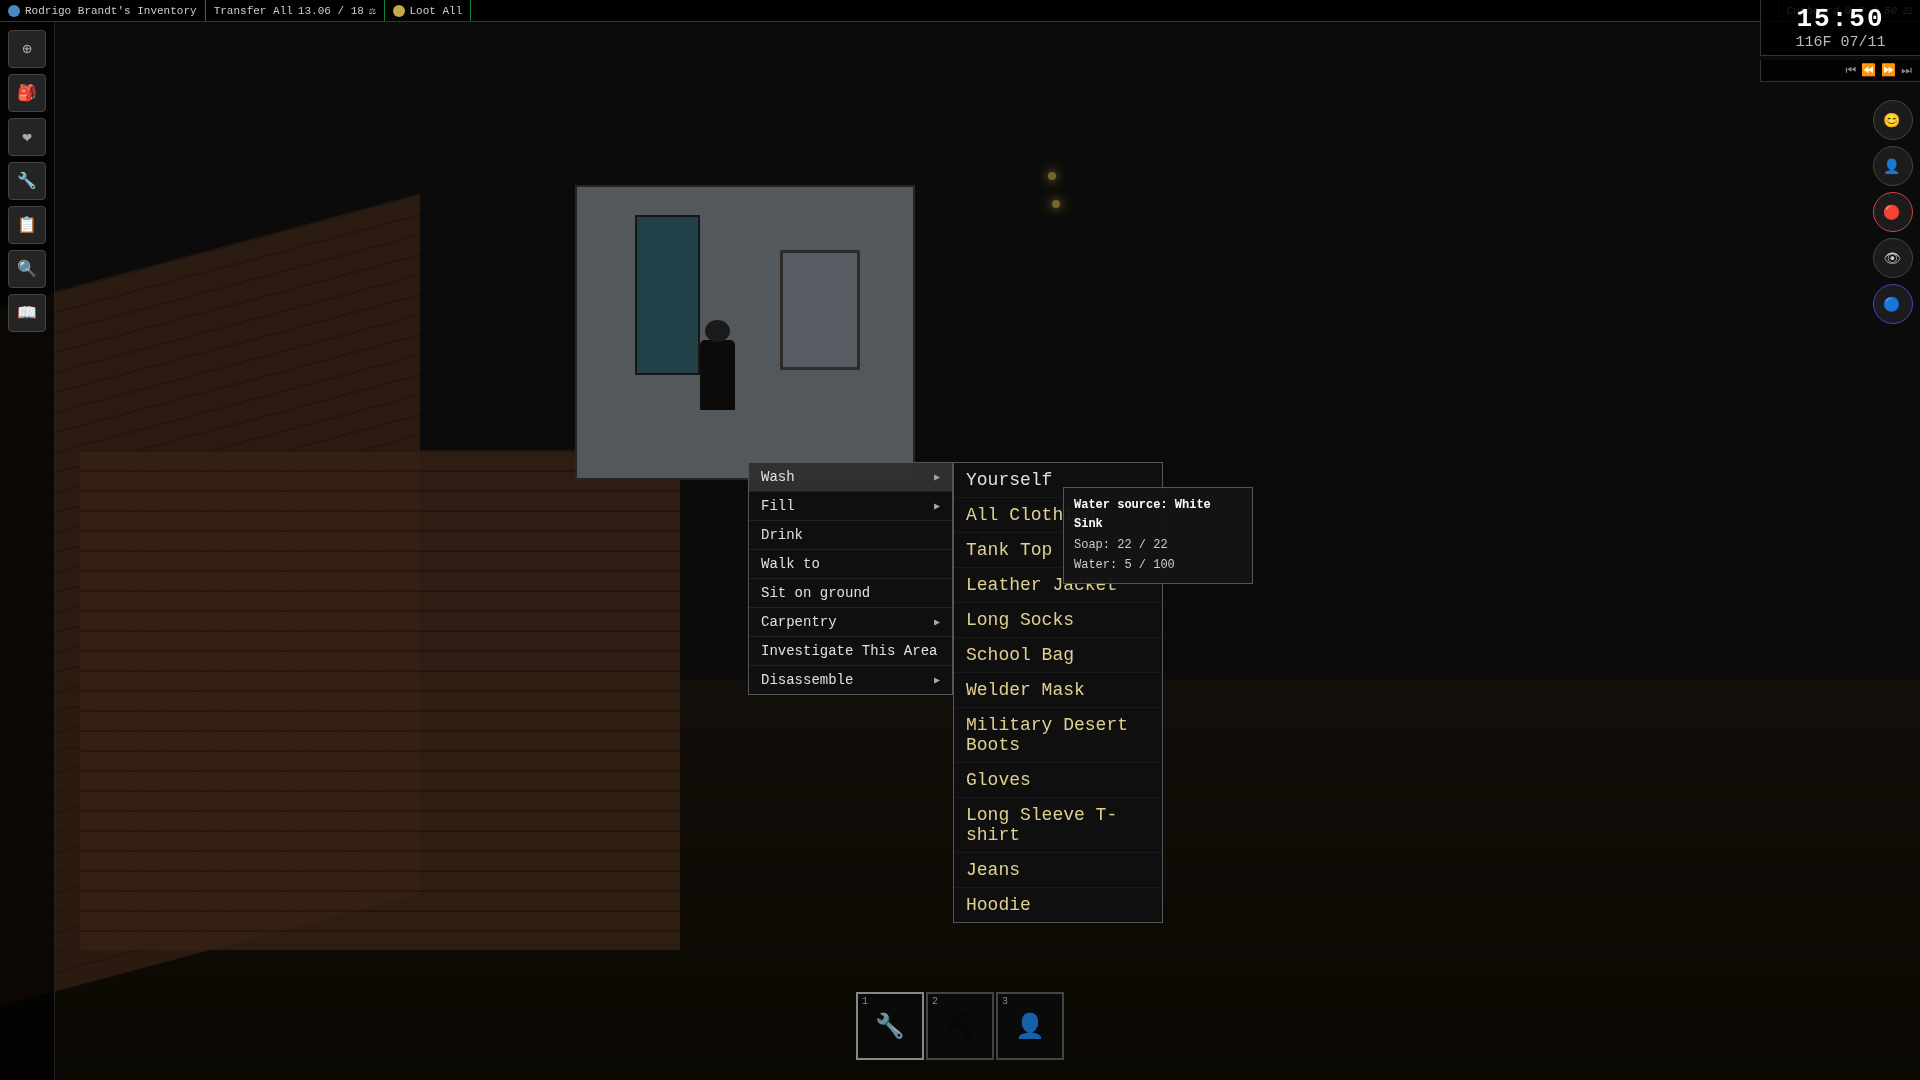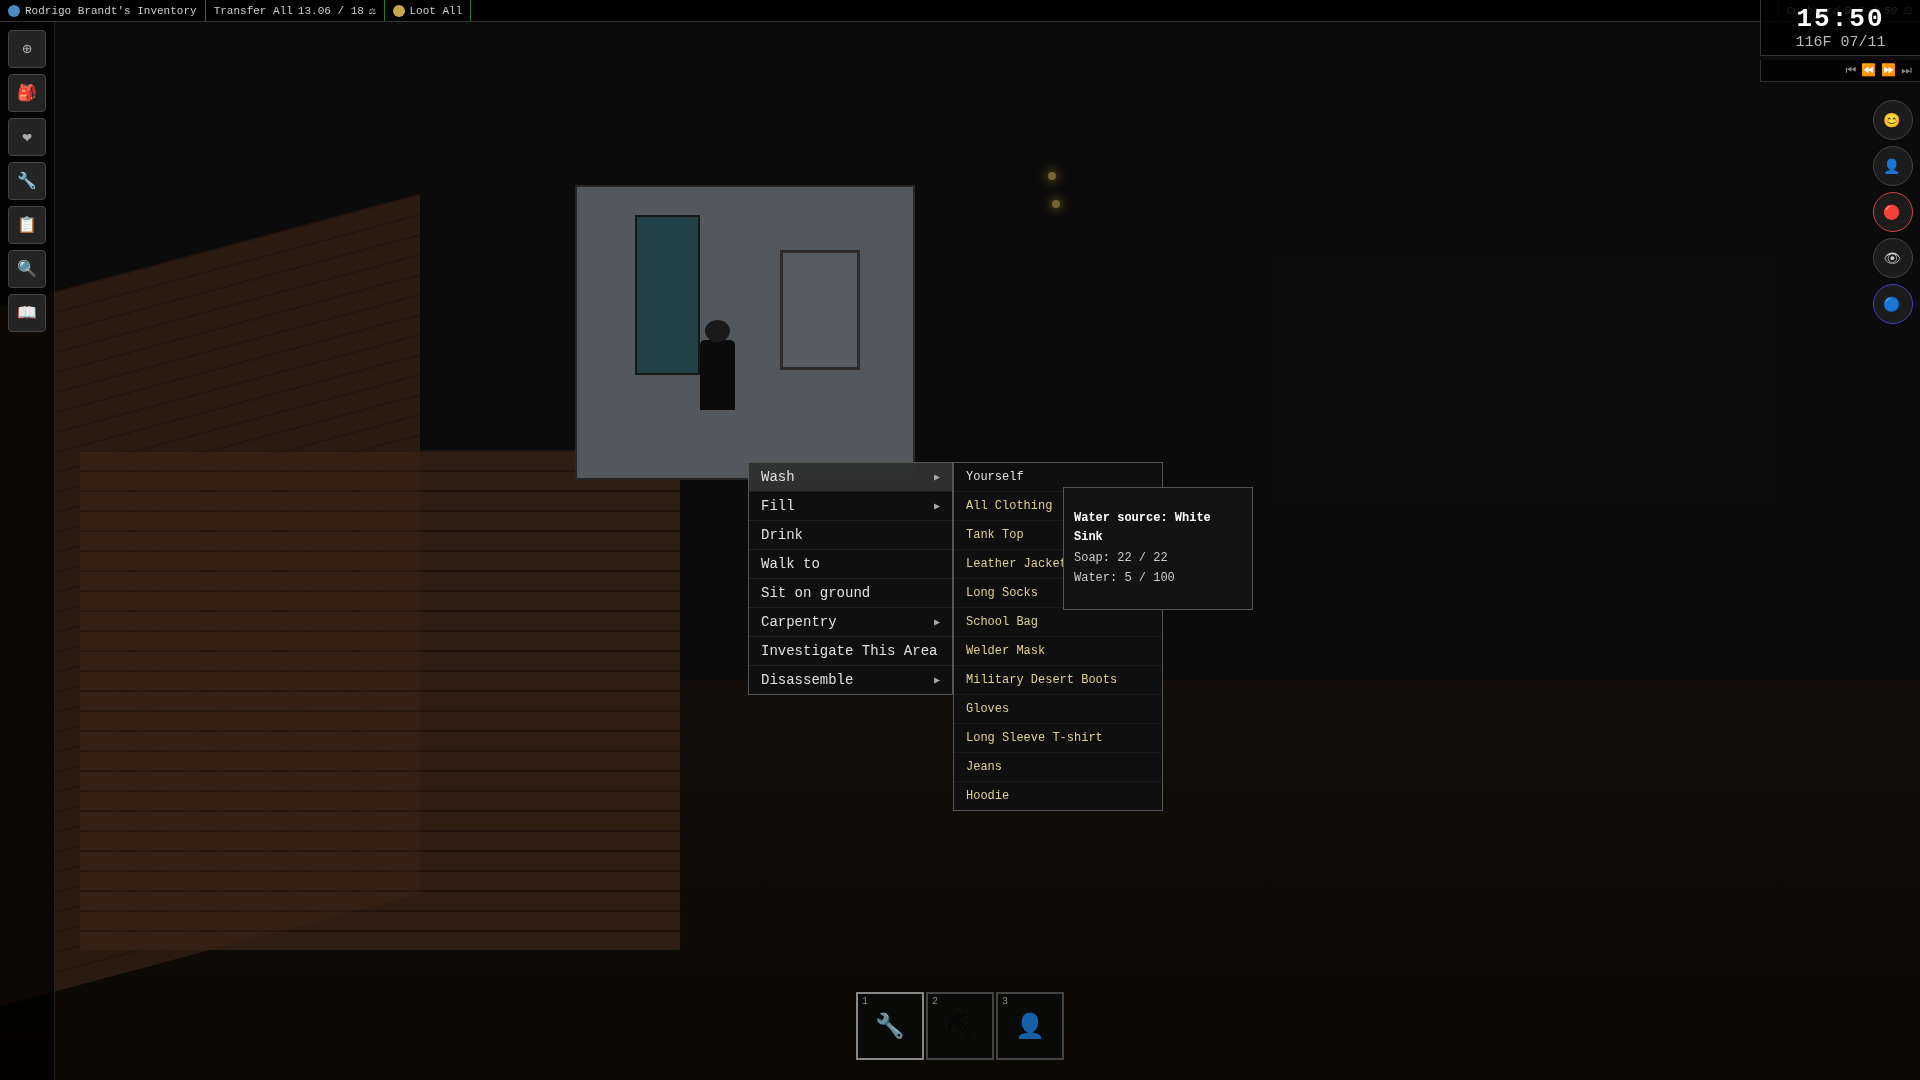--- a/index.html
+++ b/index.html
@@ -307,21 +307,21 @@
 
     
     #sub-menu {
       position: absolute;
       top: 462px;
       left: 953px;
       width: 210px;
       background: rgba(15, 15, 15, 0.97);
       border: 1px solid #555;
       z-index: 200;
-      font-size: 12px;
+      font-size: 18px;
     }
 
     .sub-menu-item {
       display: flex;
       align-items: center;
       padding: 7px 12px;
       color: #e0d090;
       cursor: pointer;
       border-bottom: 1px solid #1a1a1a;
     }
@@ -335,21 +335,21 @@
     }
 
     
     #tooltip-box {
       position: absolute;
       top: 487px;
       left: 1063px;
       width: 190px;
       background: rgba(20, 20, 20, 0.97);
       border: 1px solid #555;
-      padding: 21px 10px;
+      padding: 8px 10px;
       z-index: 210;
       font-size: 12px;
       color: #ccc;
       line-height: 1.6;
     }
 
     .tooltip-title {
       color: #fff;
       font-weight: bold;
       margin-bottom: 2px;

